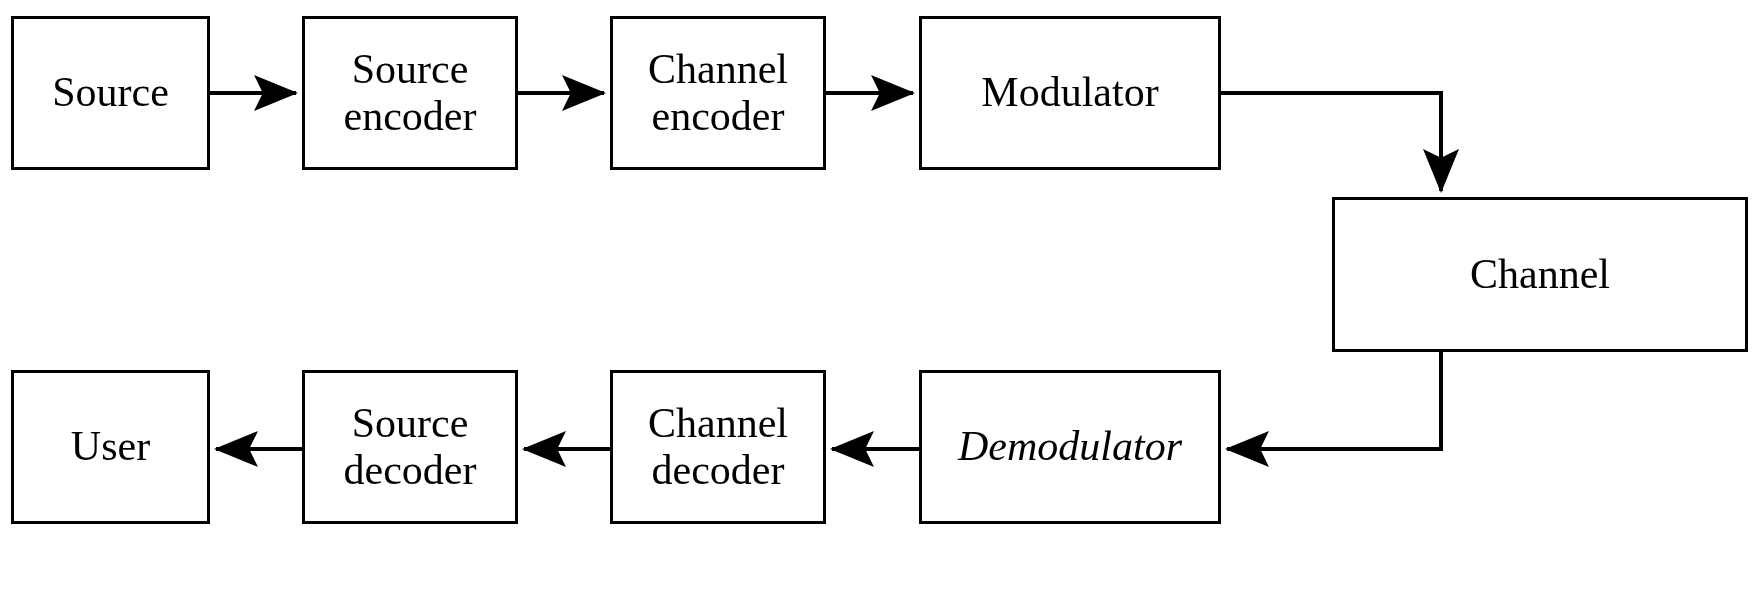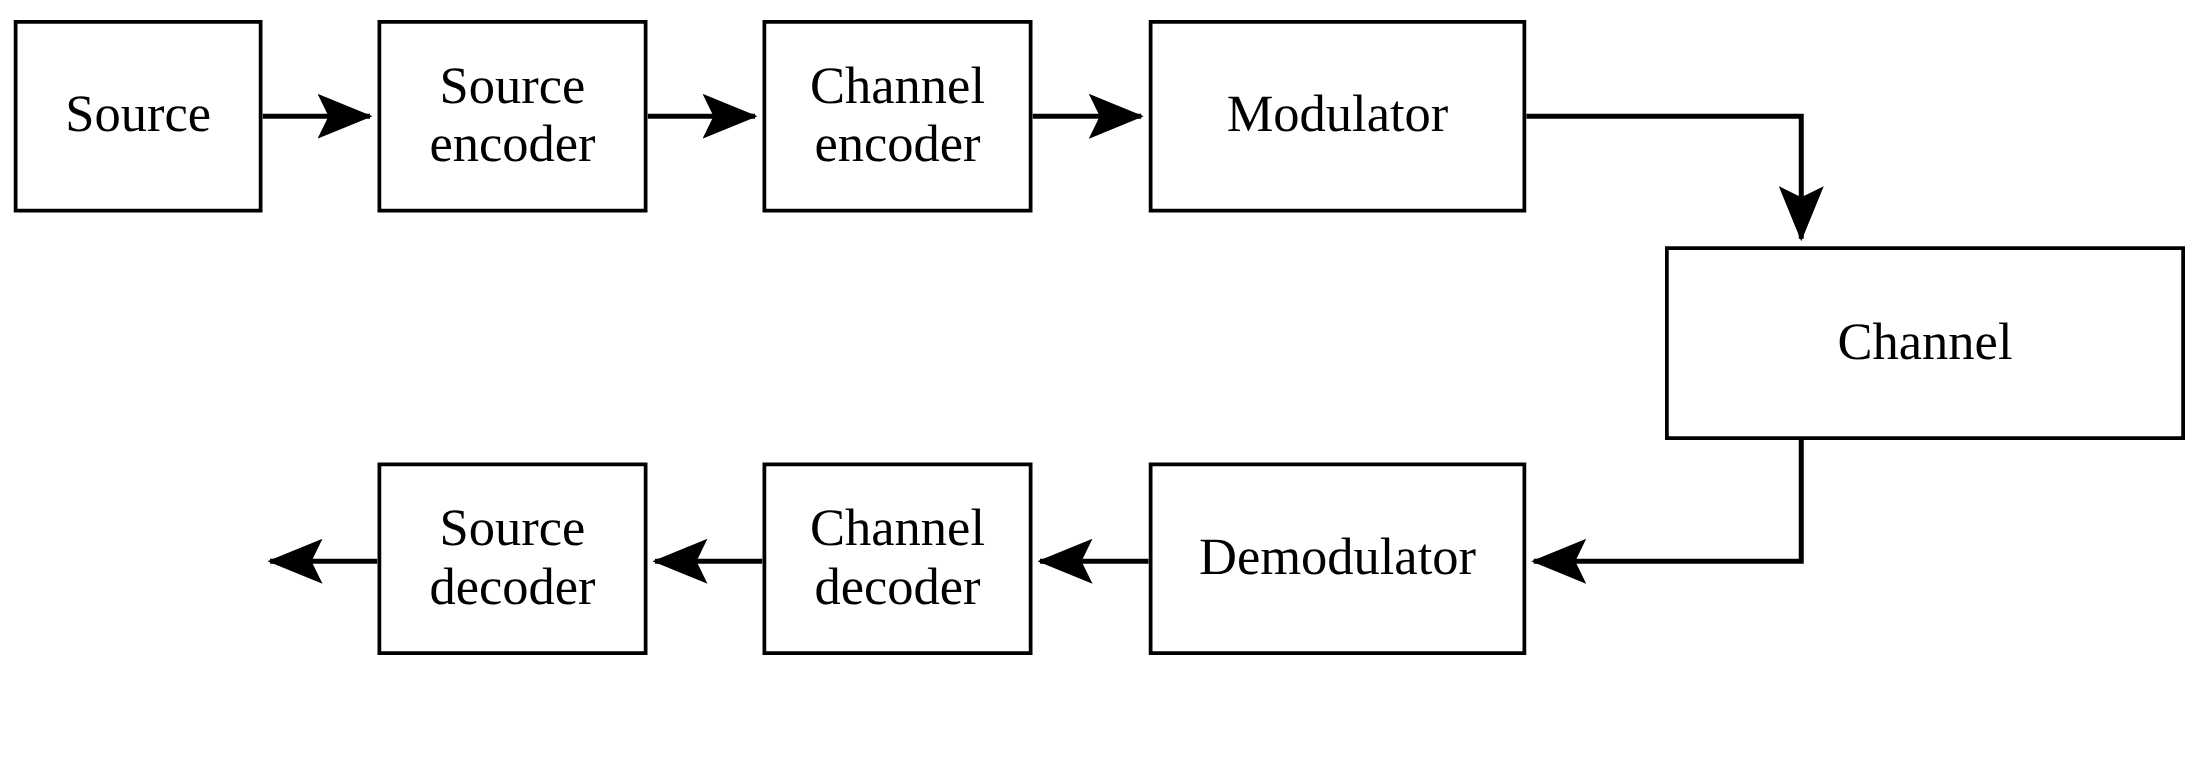--- a/index.html
+++ b/index.html
@@ -102,28 +102,31 @@
   </div>
 
   <div class="node" style="left:919px; top:16px;  width:302px; height:154px;font-family:Liberation Serif, serif;">
     <span class="node-label">Modulator</span>
   </div>
 
   <div class="node" style="left:1332px; top:197px; width:416px; height:155px;">
     <span class="node-label">Channel</span>
   </div>
 
+  <div class="node" style="left:11px;  top:370px; width:199px; height:154px;">
+    <span class="node-label">User</span>
+  </div>
 
   <div class="node" style="left:302px; top:370px; width:216px; height:154px;">
     <span class="node-label">Source
 decoder</span>
   </div>
 
   <div class="node" style="left:610px; top:370px; width:216px; height:154px;">
     <span class="node-label">Channel
 decoder</span>
   </div>
 
-  <div class="node" style="left:919px; top:370px; width:302px; height:154px;">
+  <div class="node" style="left:919px; top:370px; width:302px; height:154px;font-style:italic;">
     <span class="node-label">Demodulator</span>
   </div>
 
 </div>
 
 </body></html>

